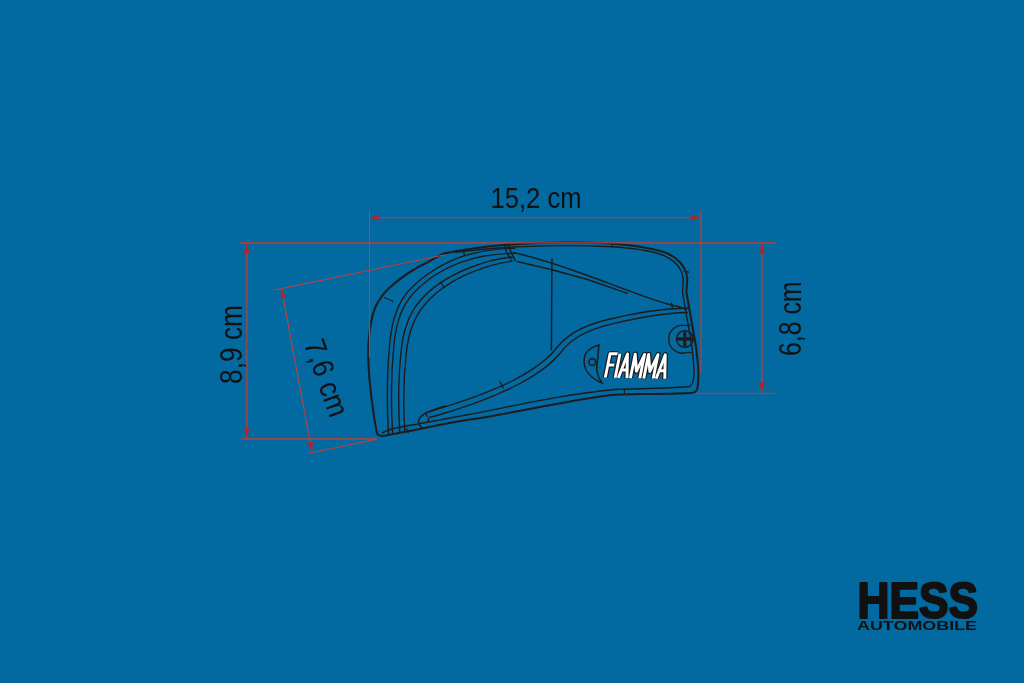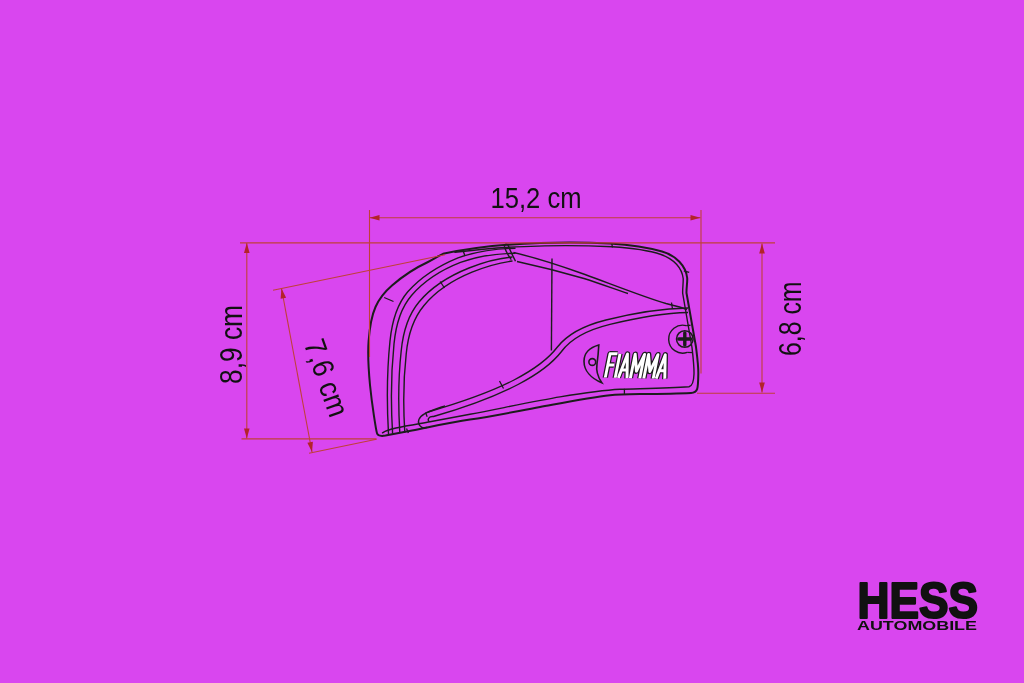--- a/index.html
+++ b/index.html
@@ -1,16 +1,16 @@
 <!DOCTYPE html>
 <html><head>
 <meta charset="utf-8">
 <style>
   html,body{margin:0;padding:0;background:#ffffff;}
-  #page{width:1024px;height:683px;position:relative;background:#d946ef;overflow:hidden;
+  #page{width:1024px;height:683px;position:relative;background:#0369a1;overflow:hidden;
         font-family:"Liberation Sans", sans-serif;}
   svg{position:absolute;left:0;top:0;}
   text{font-family:"Liberation Sans", sans-serif;fill:#111;}
 </style>
 </head>
 <body>
 <div id="page">
 <svg width="1024" height="683" viewBox="0 0 1024 683">
 
   <g stroke="#1c1c1c" stroke-width="2" fill="none" stroke-linecap="round" stroke-linejoin="round">

